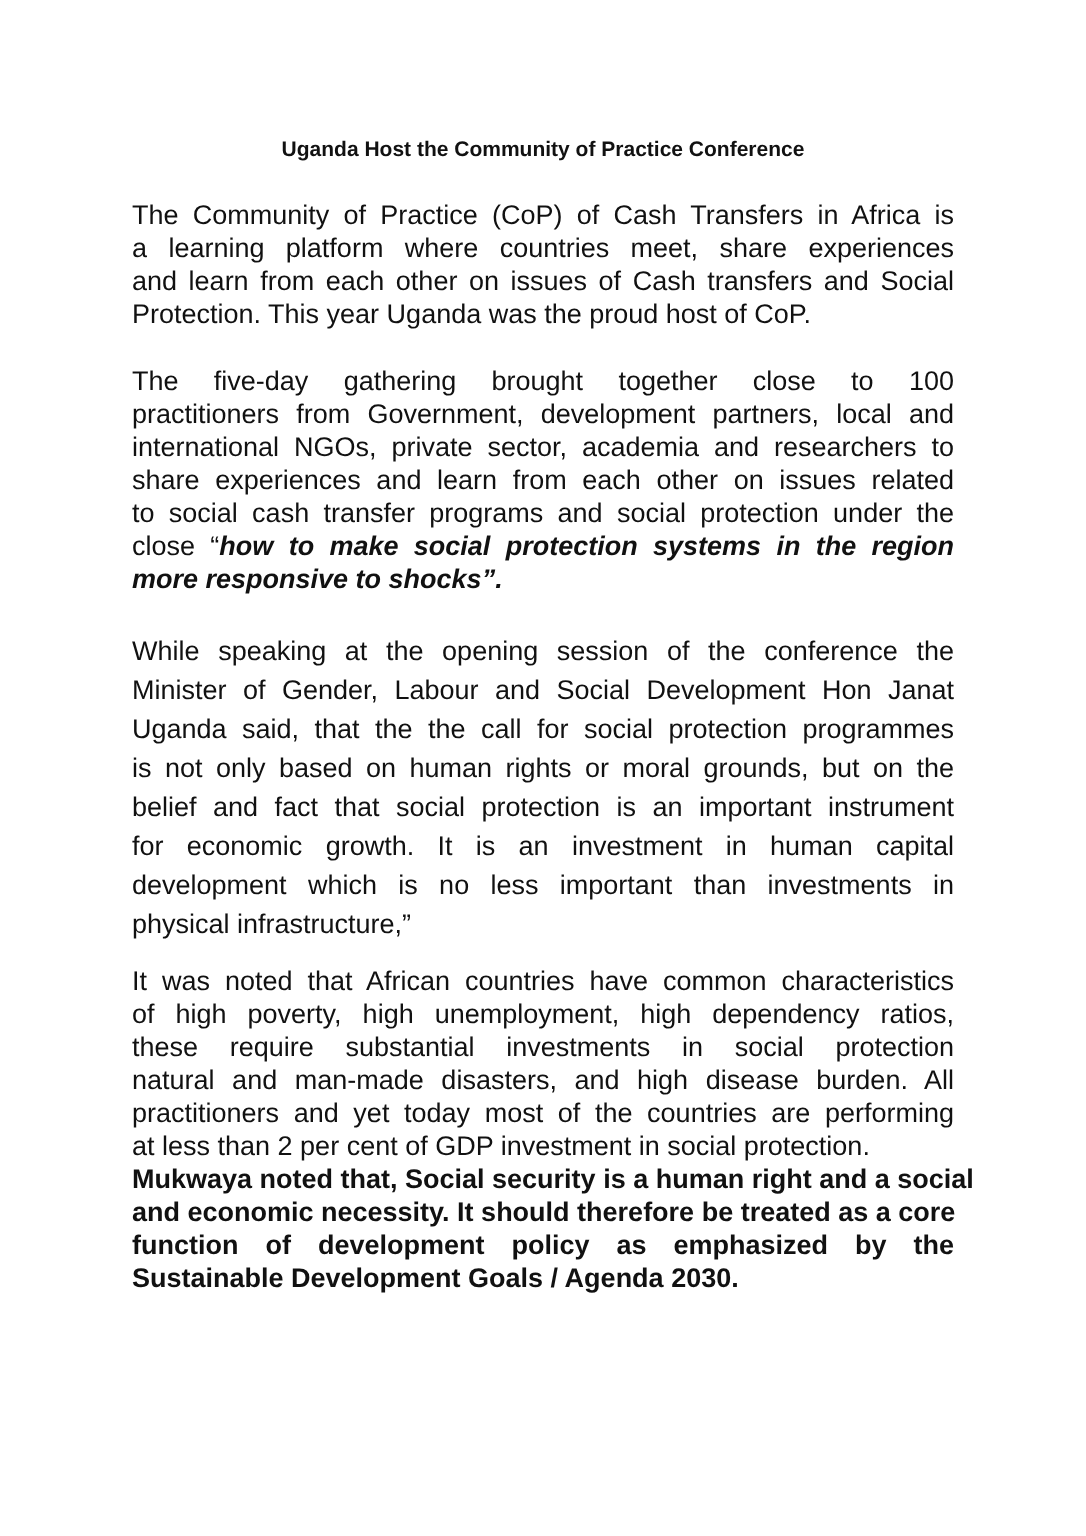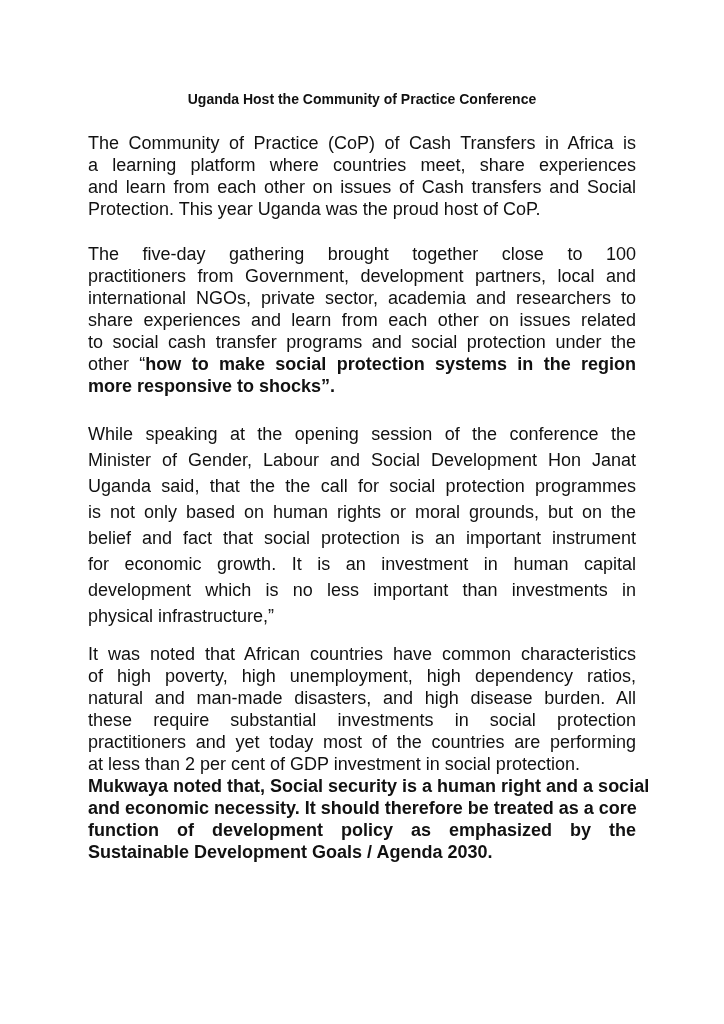--- a/index.html
+++ b/index.html
@@ -52,20 +52,21 @@
   .line.last {
     text-align: left;
     text-align-last: left;
   }
   .lh26 .line {
     height: 26px;
     line-height: 26px;
   }
   .bi {
     font-weight: bold;
+    font-style: italic;
   }
   #p1 { top: 132px; }
   #p2 { top: 243px; }
   #p3 { top: 421px; }
   #p4 { top: 643px; }
   #p5 { top: 775px; font-weight: bold; }
 </style>
 </head>
 <body>
 
@@ -79,40 +80,40 @@
     <span class="line">and learn from each other on issues of Cash transfers and Social</span>
     <span class="line last">Protection. This year Uganda was the proud host of CoP.</span>
   </div>
 
   <div class="para" id="p2">
     <span class="line">The five-day gathering brought together close to 100</span>
     <span class="line">practitioners from Government, development partners, local and</span>
     <span class="line">international NGOs, private sector, academia and researchers to</span>
     <span class="line">share experiences and learn from each other on issues related</span>
     <span class="line">to social cash transfer programs and social protection under the</span>
-    <span class="line"><span>other “</span><span class="bi">how to make social protection systems in the region</span></span>
+    <span class="line"><span>close “</span><span class="bi">how to make social protection systems in the region</span></span>
     <span class="line last bi">more responsive to shocks”.</span>
   </div>
 
   <div class="para lh26" id="p3">
     <span class="line">While speaking at the opening session of the conference the</span>
     <span class="line">Minister of Gender, Labour and Social Development Hon Janat</span>
     <span class="line">Uganda said, that the the call for social protection programmes</span>
     <span class="line">is not only based on human rights or moral grounds, but on the</span>
     <span class="line">belief and fact that social protection is an important instrument</span>
     <span class="line">for economic growth. It is an investment in human capital</span>
     <span class="line">development which is no less important than investments in</span>
     <span class="line last">physical infrastructure,”</span>
   </div>
 
   <div class="para" id="p4">
     <span class="line">It was noted that African countries have common characteristics</span>
     <span class="line">of high poverty, high unemployment, high dependency ratios,</span>
+    <span class="line">these require substantial investments in social protection</span>
     <span class="line">natural and man-made disasters, and high disease burden. All</span>
-    <span class="line">these require substantial investments in social protection</span>
     <span class="line">practitioners and yet today most of the countries are performing</span>
     <span class="line last">at less than 2 per cent of GDP investment in social protection.</span>
   </div>
 
   <div class="para" id="p5">
     <span class="line">Mukwaya noted that, Social security is a human right and a social</span>
     <span class="line">and economic necessity. It should therefore be treated as a core</span>
     <span class="line">function of development policy as emphasized by the</span>
     <span class="line last">Sustainable Development Goals / Agenda 2030.</span>
   </div>

